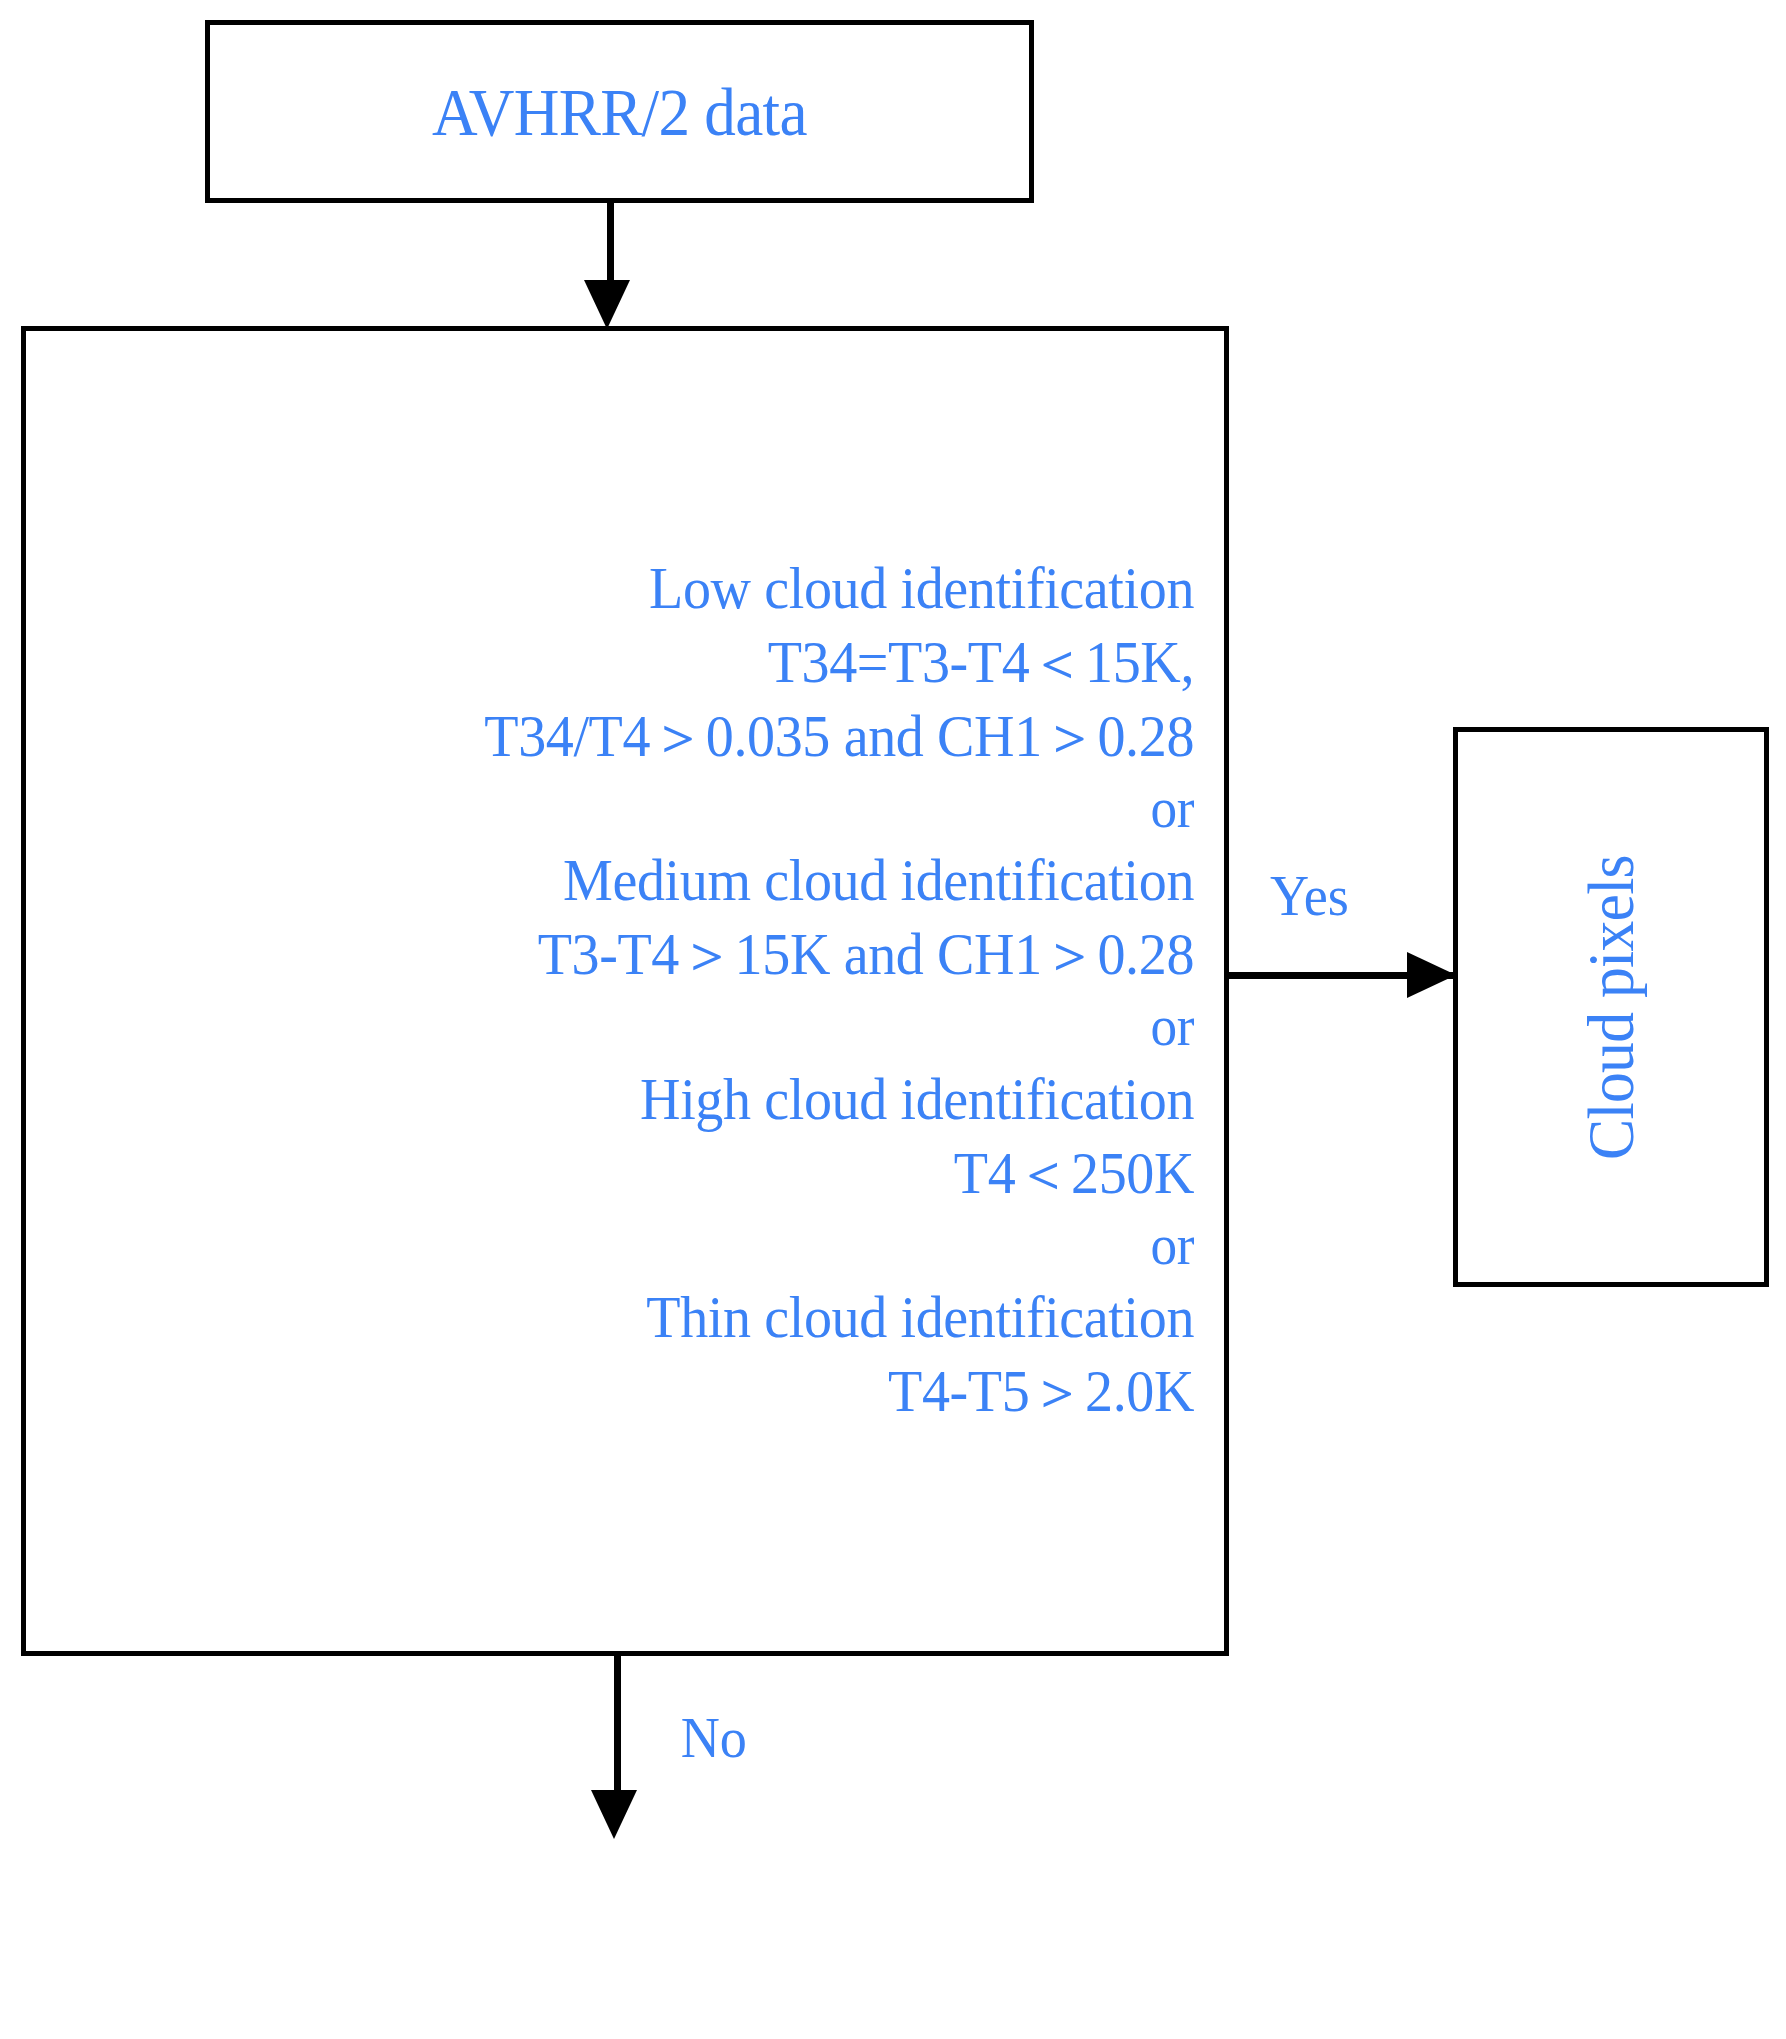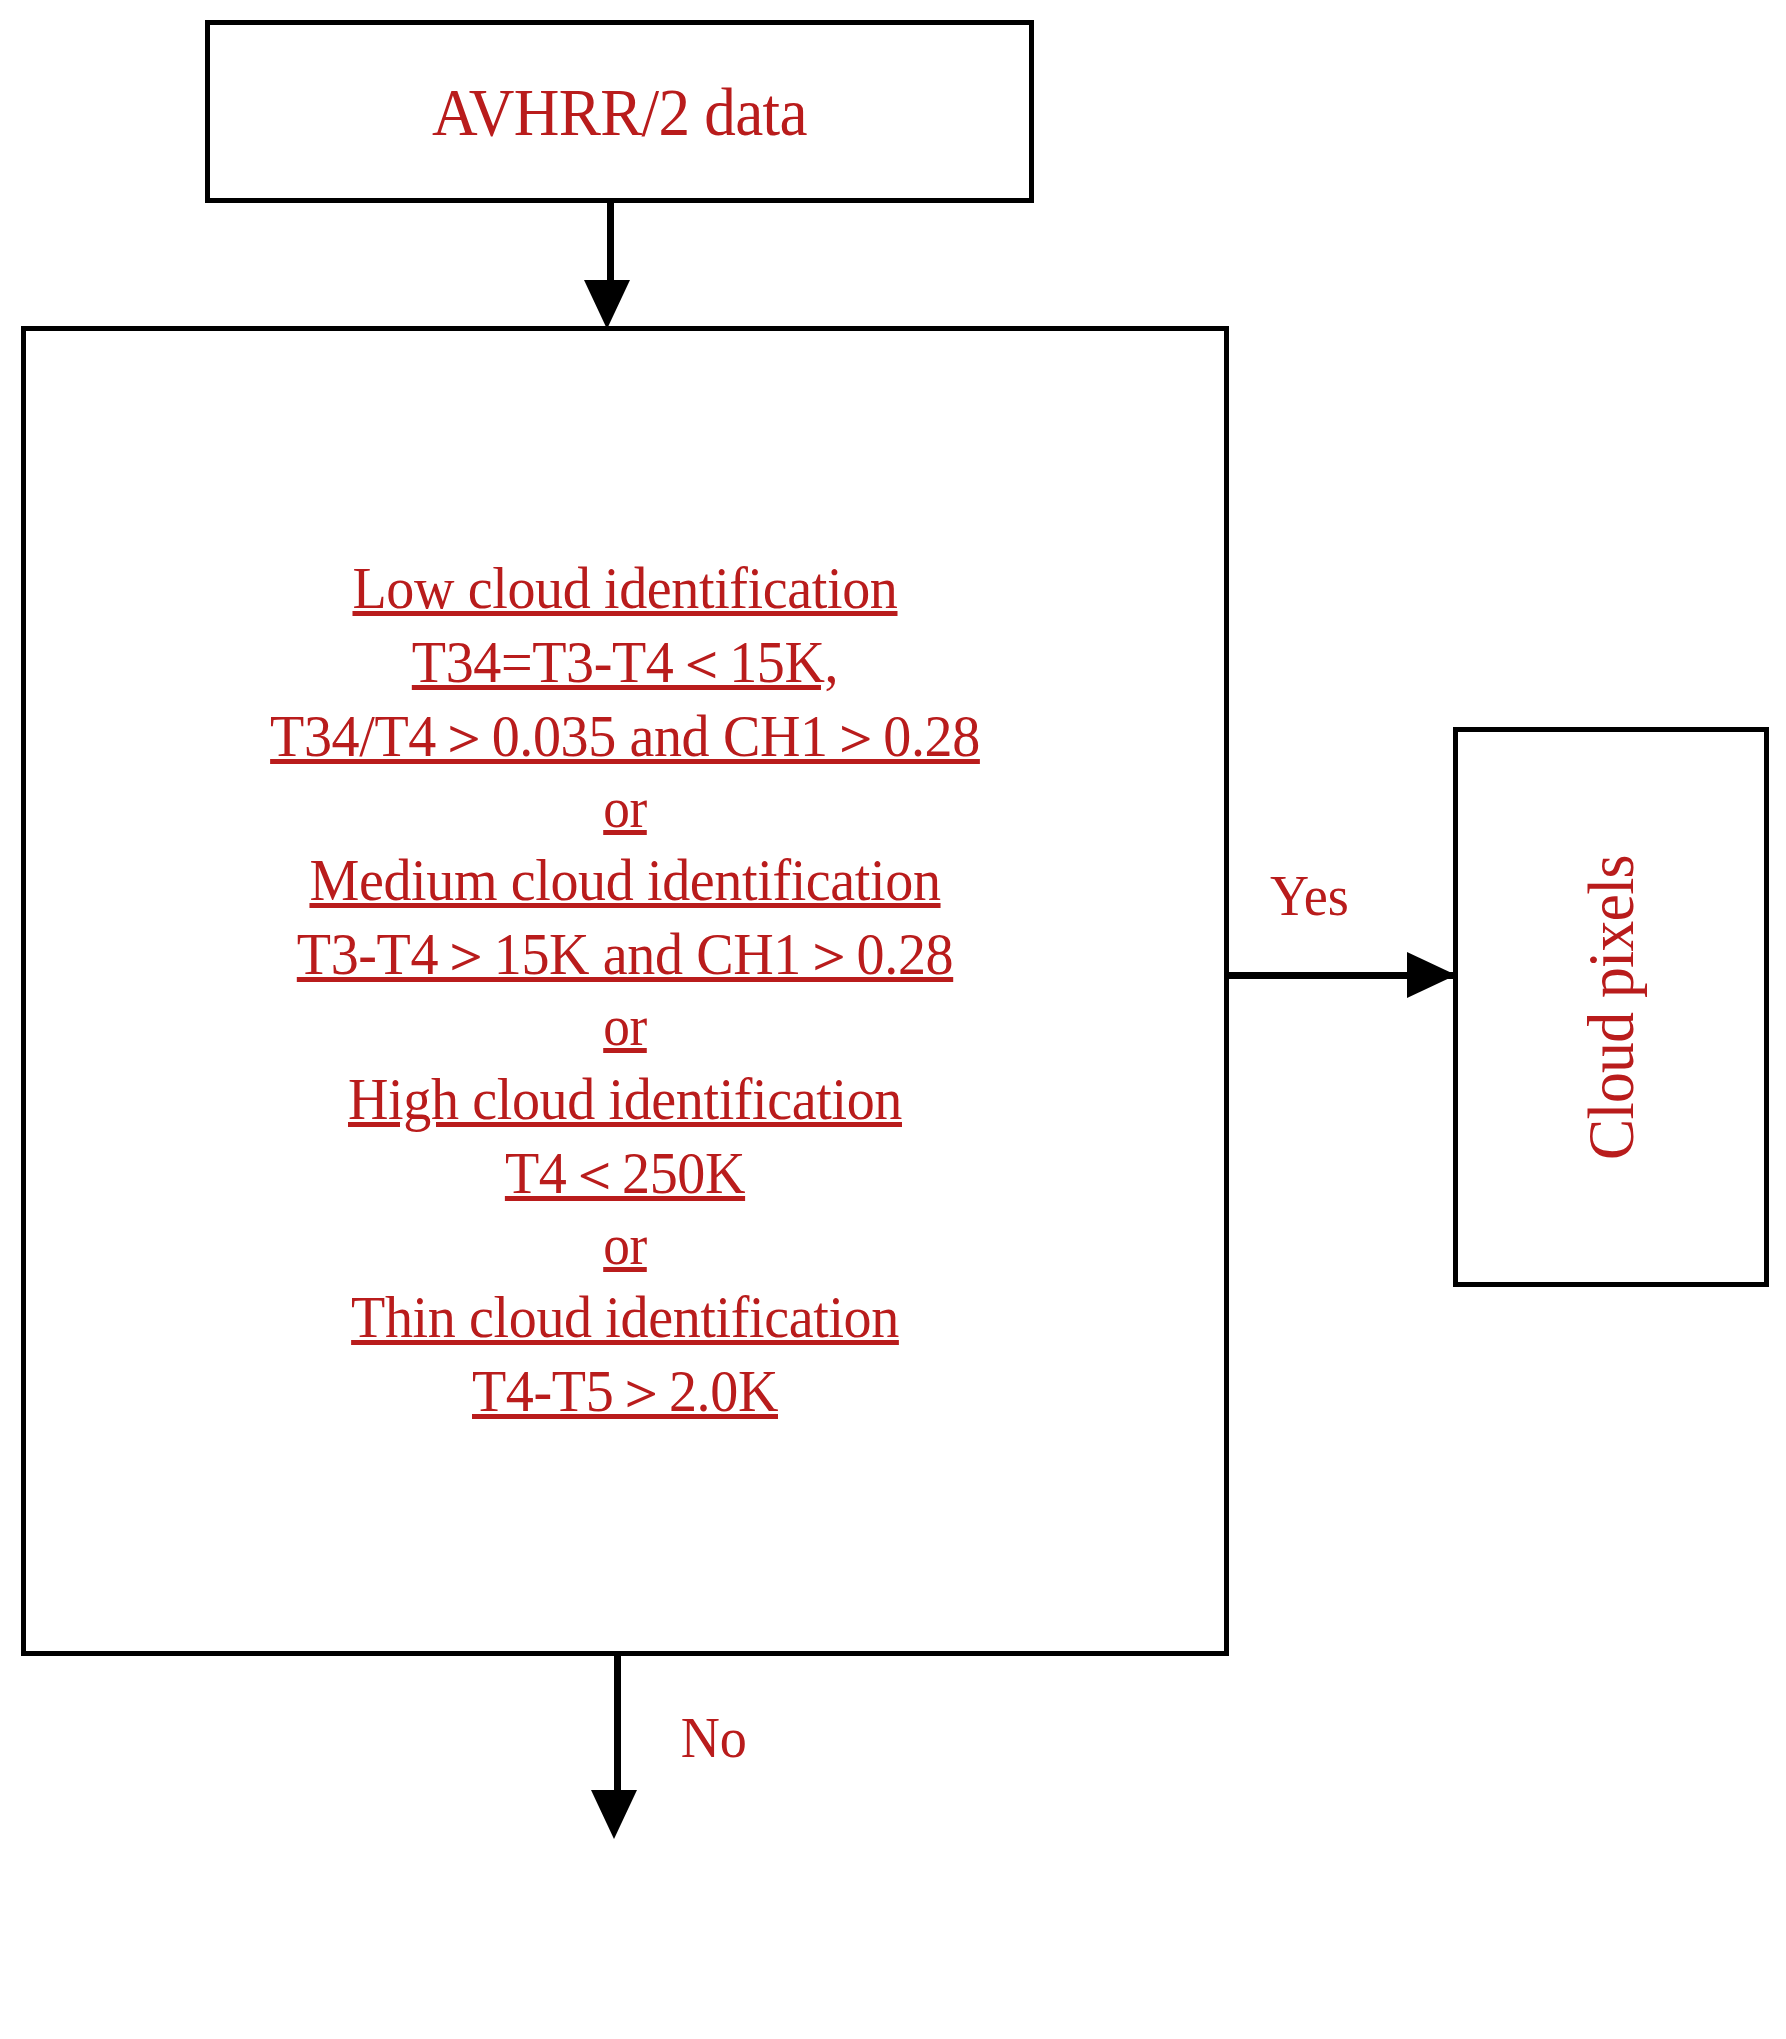--- a/index.html
+++ b/index.html
@@ -1,21 +1,21 @@
 <!DOCTYPE html>
 <html style="font-size:12.7px"><head>
 <meta charset="utf-8">
 <style>
   html,body{margin:0;padding:0;background:#ffffff;}
   #canvas{
     position:relative;
     width:1787px;height:2039px;
     background:#ffffff;
     font-family:"Liberation Serif","DejaVu Serif",serif;
-    color:#b91c1c;
+    color:#3b82f6;
     overflow:hidden;
   }
   .box{
     position:absolute;
     box-sizing:border-box;
     border:5.6px solid #000;
     background:#ffffff;
     display:flex;
     align-items:center;
     justify-content:center;
@@ -33,25 +33,24 @@
   }
   
   #box-decision{
     left:21.4px;top:326px;width:1208px;height:1330px;
     flex-direction:column;
     justify-content:center;
     padding:4.8px 0 8px 0;
   }
   #decision-lines{
     width:100%;
-    text-align:center;
+    text-align:right;
     font-size:59px;
     line-height:1.255;
     letter-spacing:-0.4px;
-    text-decoration:underline;
   }
   #decision-lines .ln{
     display:block;
     white-space:nowrap;
     transform:scaleX(0.95);
   }
   #decision-lines .ln.or{font-size:56px;}
   
   #box-cloud{
     left:1453px;top:727px;width:316px;height:560px;

